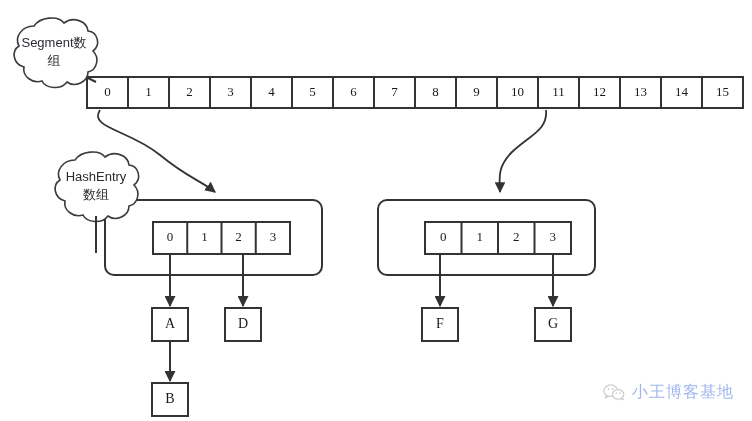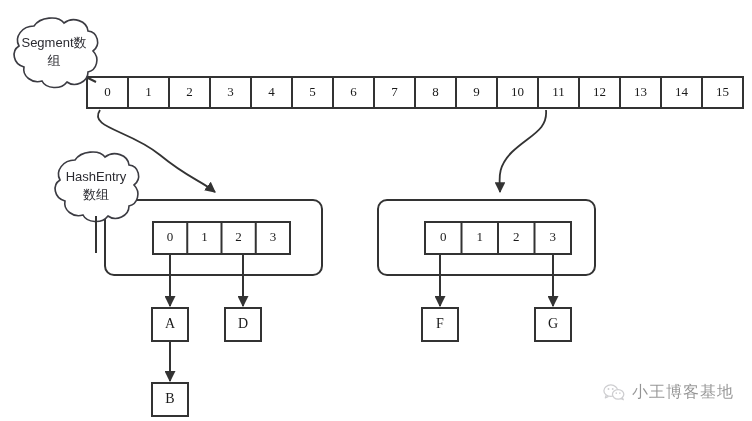--- a/index.html
+++ b/index.html
@@ -73,21 +73,21 @@
     bottom: 18px;
     display: flex;
     align-items: center;
     gap: 7px;
     opacity: 0.42;
     pointer-events: none;
   }
   .watermark-label {
     font-family: Liberation Serif, serif;
     font-size: 16px;
-    color: #000000;
+    color: #1d4ed8;
     letter-spacing: 1px;
     white-space: nowrap;
   }
   .wm-icon {
     width: 22px;
     height: 19px;
   }
 </style>
 </head>
 <body>

